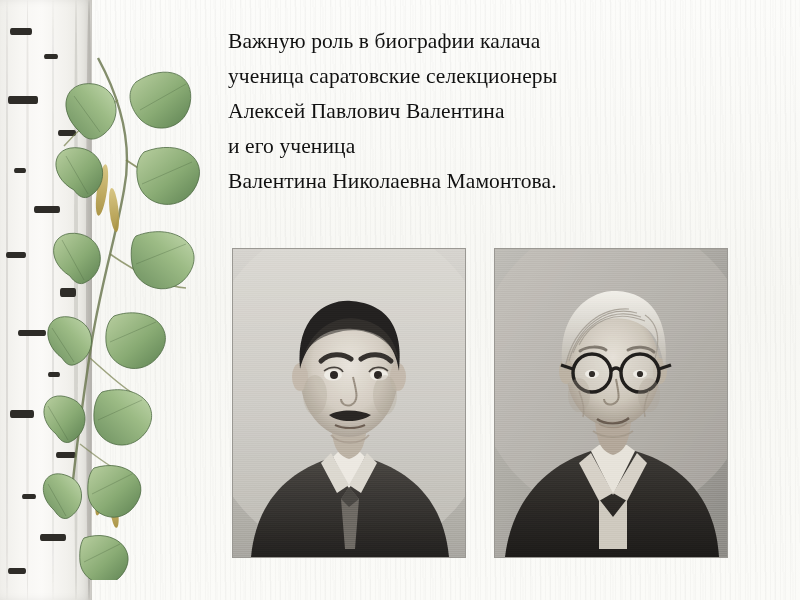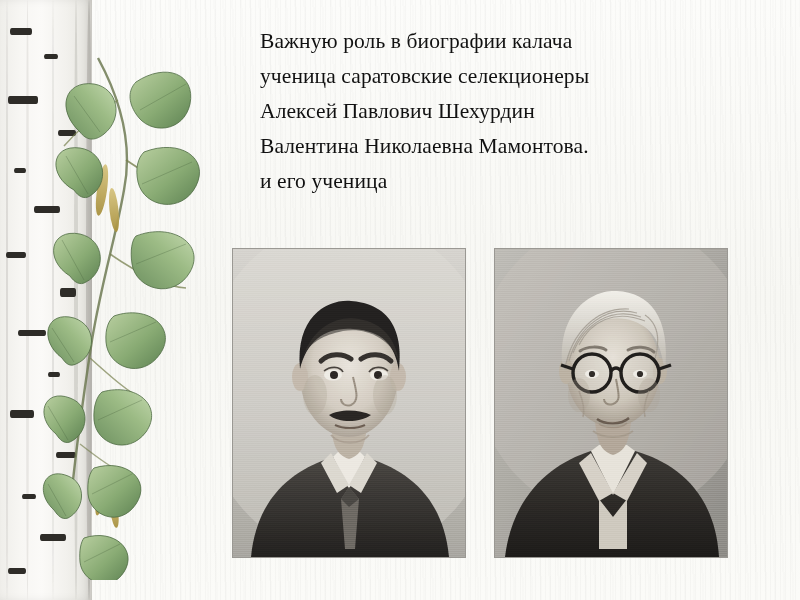--- a/index.html
+++ b/index.html
@@ -88,21 +88,20 @@
     top: 24px;
     width: 548px;
   }
   .text-line {
     font-family: "Liberation Serif", serif;
     font-size: 21.5px;
     line-height: 35px;
     color: #111111;
     white-space: nowrap;
     letter-spacing: 0.1px;
-    margin-left: 32px;
   }
 
   
   .photos {
     position: absolute;
     left: 232px;
     top: 248px;
     display: flex;
     gap: 28px;
   }
@@ -223,23 +222,23 @@
         <path d="M52 454 L 92 434"></path>
         <path d="M26 476 L 8 444"></path>
         <path d="M44 522 L 80 504"></path>
       </g>
     </svg>
   </div>
 
   <div class="text-block">
     <div class="text-line">Важную роль в биографии калача</div>
     <div class="text-line">ученица саратовские селекционеры</div>
-    <div class="text-line">Алексей Павлович Шехурдин</div>
+    <div class="text-line">Алексей Павлович Валентина</div>
+    <div class="text-line">и его ученица</div>
     <div class="text-line">Валентина Николаевна Мамонтова.</div>
-    <div class="text-line">и его ученица</div>
   </div>
 
   <div class="photos">
 
     <div class="photo">
       <svg width="232" height="308" viewBox="0 0 232 308" xmlns="http://www.w3.org/2000/svg">
         <defs>
           <linearGradient id="bg1" x1="0" y1="0" x2="0" y2="1">
             <stop offset="0%" stop-color="#d6d4cf"></stop>
             <stop offset="55%" stop-color="#c3c1bb"></stop>

